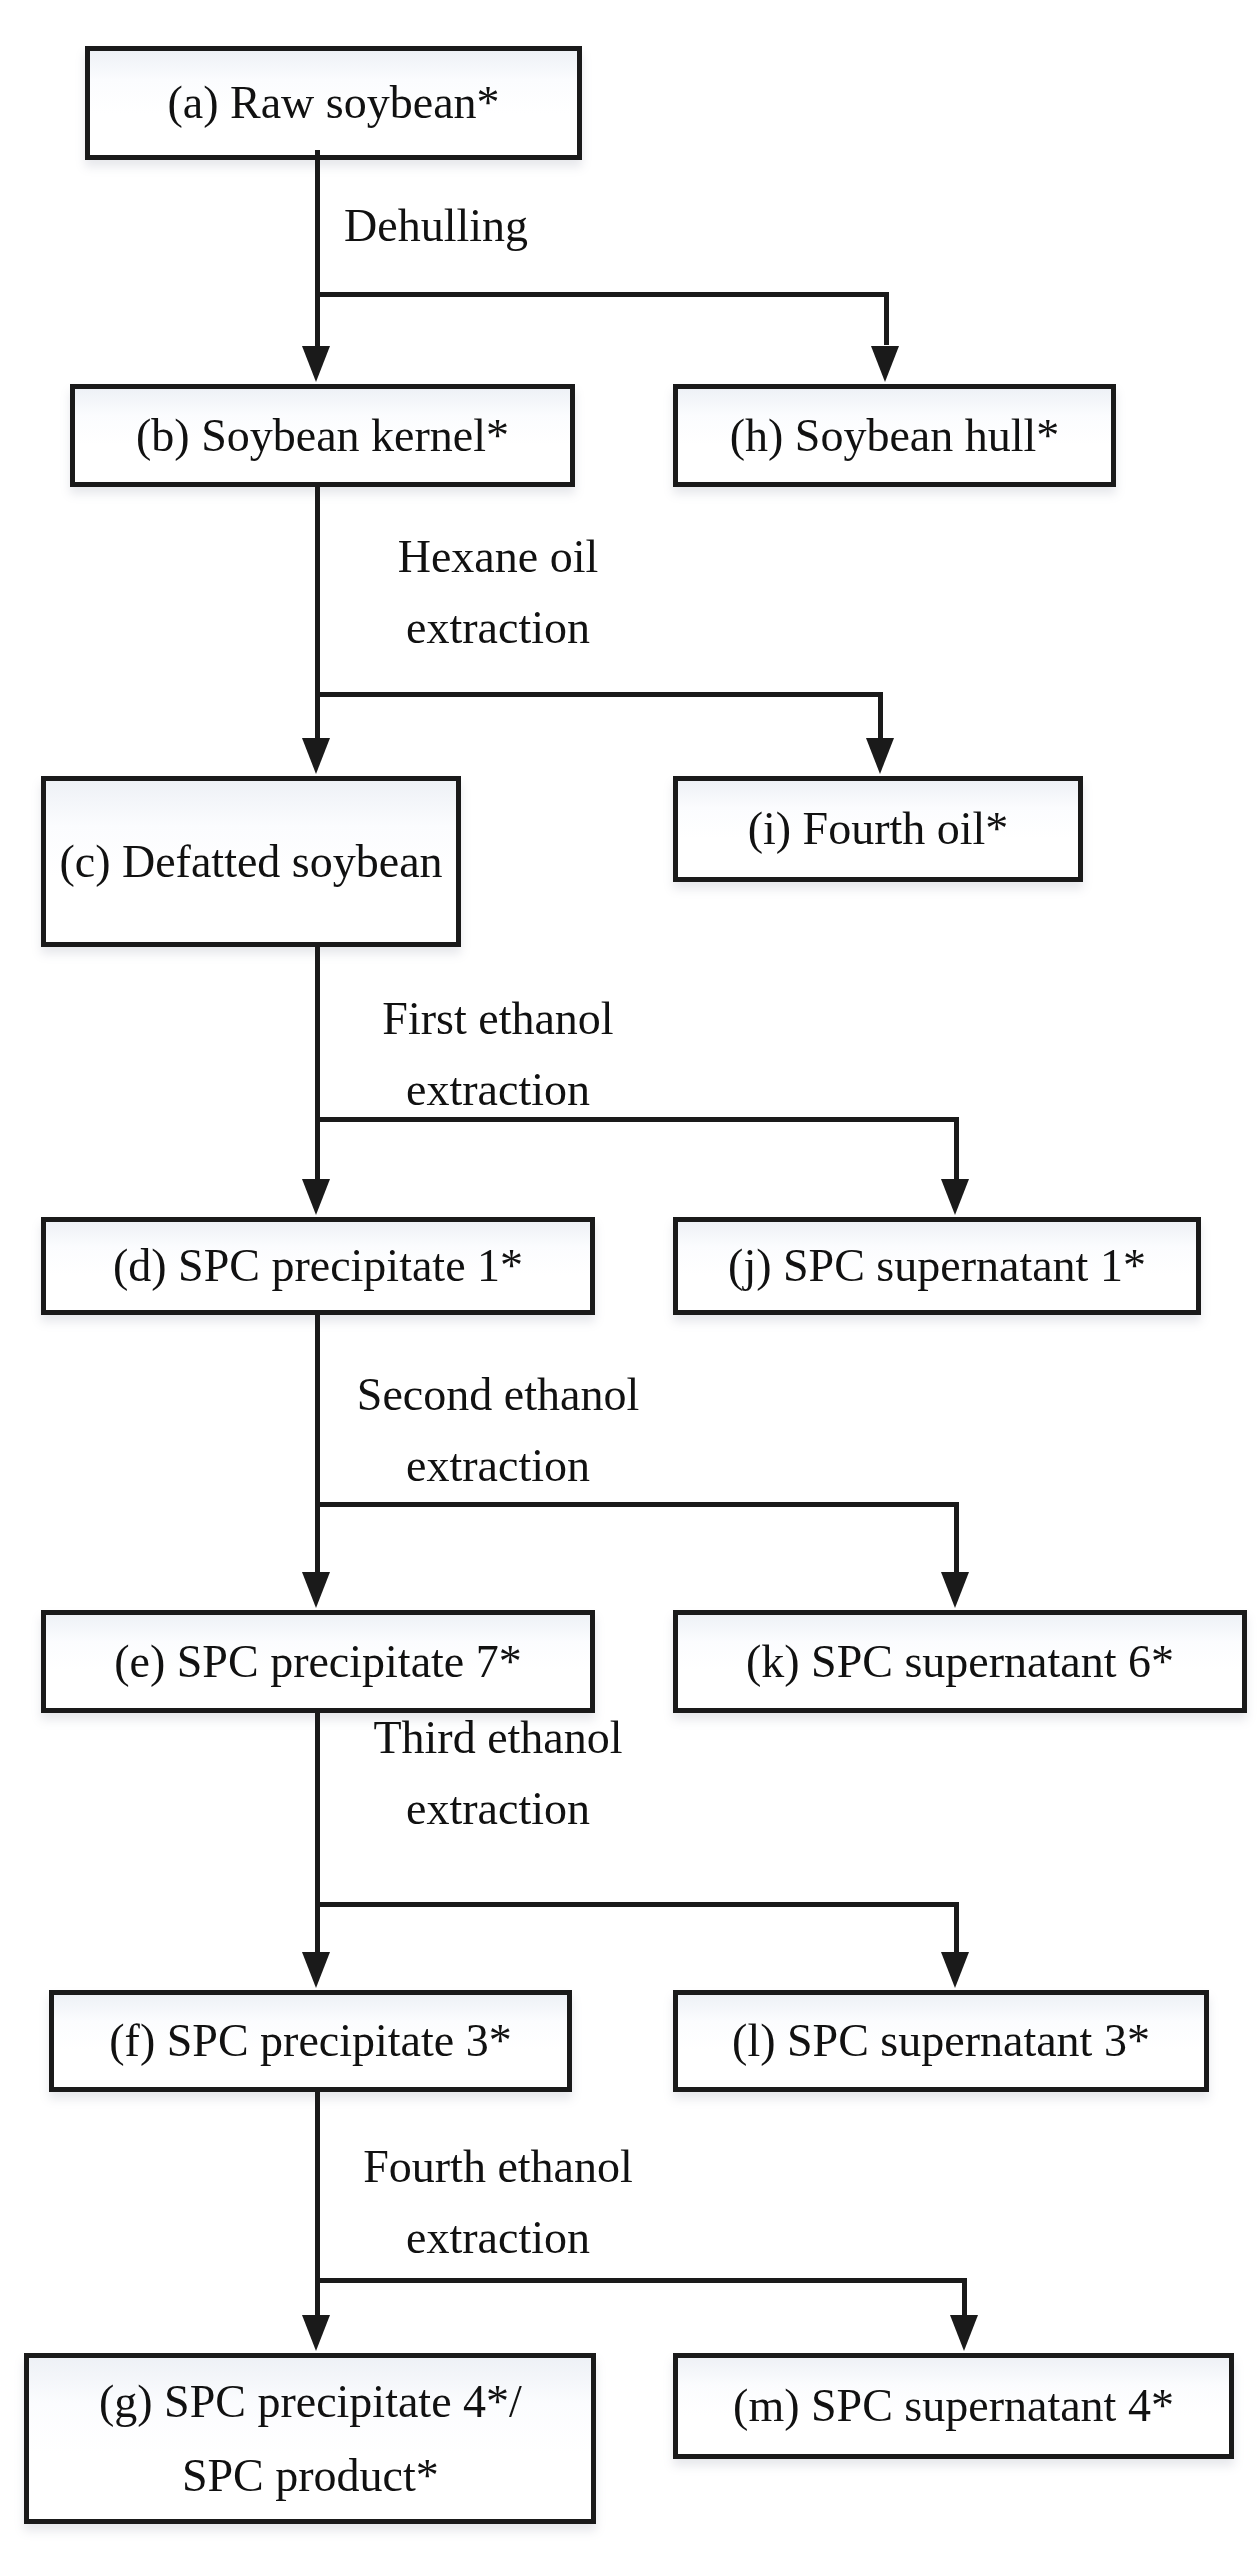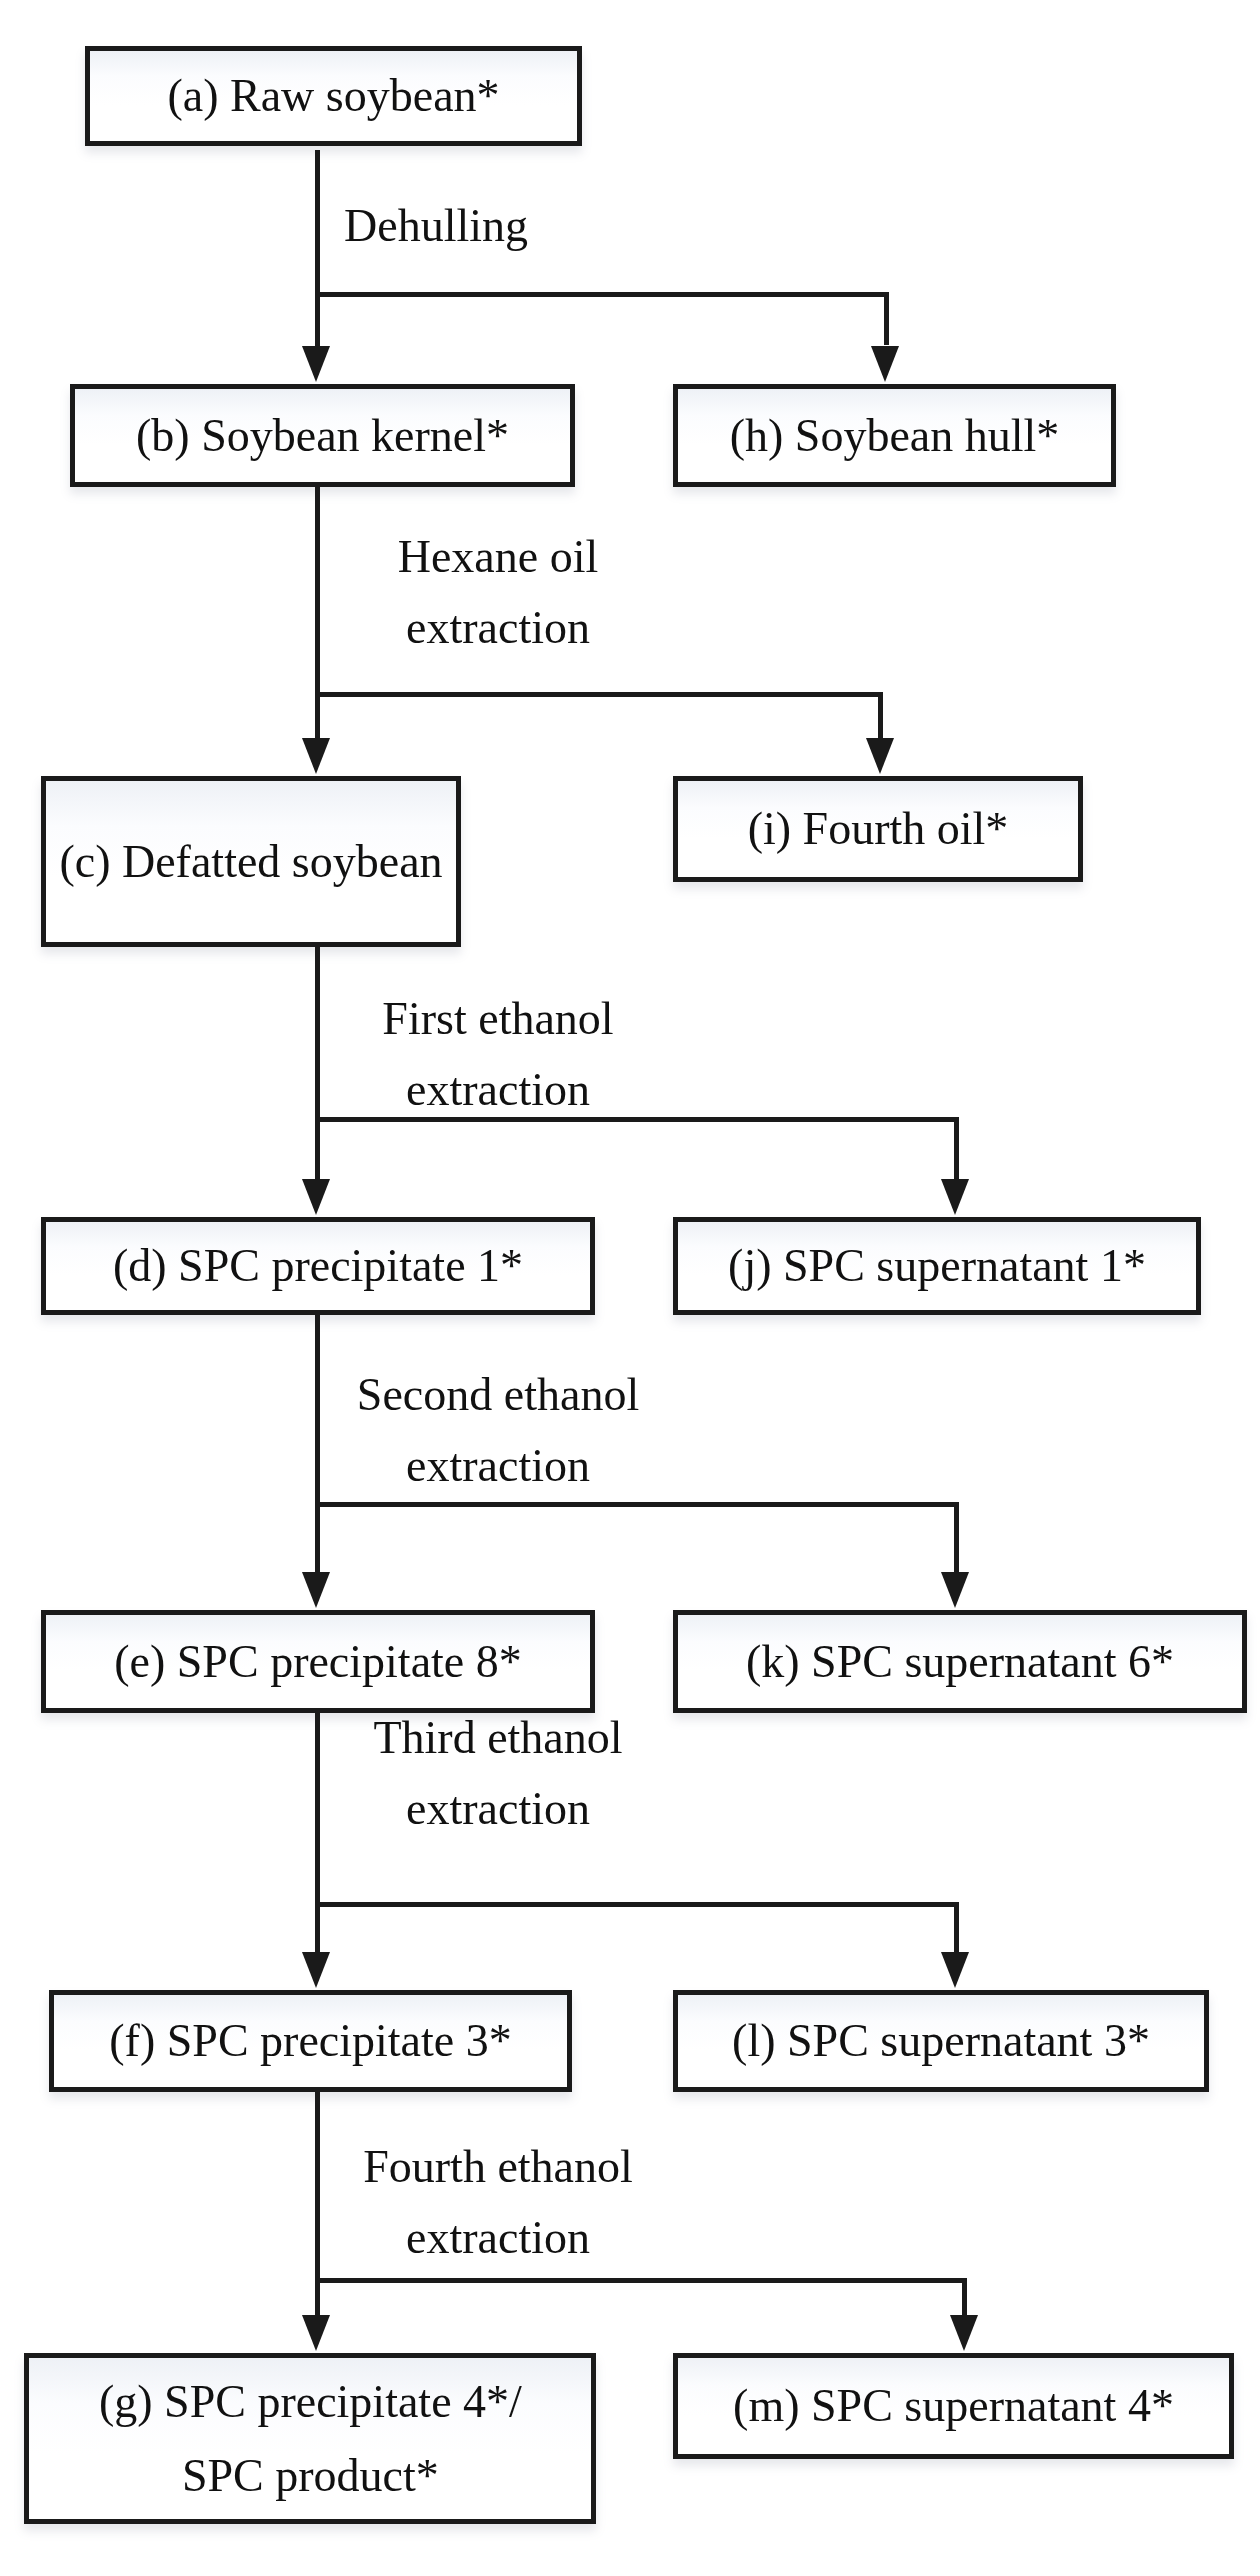--- a/index.html
+++ b/index.html
@@ -43,21 +43,21 @@
     border-left:14.5px solid transparent;
     border-right:14.5px solid transparent;
     border-top:36px solid var(--line);
   }
 </style>
 </head>
 <body>
 
 <div class="canvas">
 
-  <div class="node" style="left:85px;top:46px;width:497px;height:100px">
+  <div class="node" style="left:85px;top:46px;width:497px;height:114px">
     <span>(a) Raw soybean*</span>
   </div>
 
   <div class="vline" style="left:315px;top:150px;height:196px"></div>
   <div class="hline" style="left:315px;top:292px;width:574px"></div>
   <div class="vline" style="left:884px;top:292px;height:53px"></div>
   <div class="arrowhead" style="left:302px;top:346px"></div>
   <div class="arrowhead" style="left:871px;top:346px"></div>
   <div class="plabel single" style="left:344px;top:190px">
     <div>Dehulling</div>
@@ -108,21 +108,21 @@
   <div class="hline" style="left:315px;top:1502px;width:644px"></div>
   <div class="vline" style="left:954px;top:1502px;height:70px"></div>
   <div class="arrowhead" style="left:302px;top:1572px"></div>
   <div class="arrowhead" style="left:941px;top:1572px"></div>
   <div class="plabel" style="left:333px;top:1359px;width:330px">
     <div>Second ethanol</div>
     <div>extraction</div>
   </div>
 
   <div class="node" style="left:41px;top:1610px;width:554px;height:103px">
-    <span>(e) SPC precipitate 8*</span>
+    <span>(e) SPC precipitate 7*</span>
   </div>
   <div class="node" style="left:673px;top:1610px;width:574px;height:103px">
     <span>(k) SPC supernatant 6*</span>
   </div>
 
   <div class="vline" style="left:315px;top:1712px;height:240px"></div>
   <div class="hline" style="left:315px;top:1902px;width:644px"></div>
   <div class="vline" style="left:954px;top:1902px;height:50px"></div>
   <div class="arrowhead" style="left:302px;top:1952px"></div>
   <div class="arrowhead" style="left:941px;top:1952px"></div>

